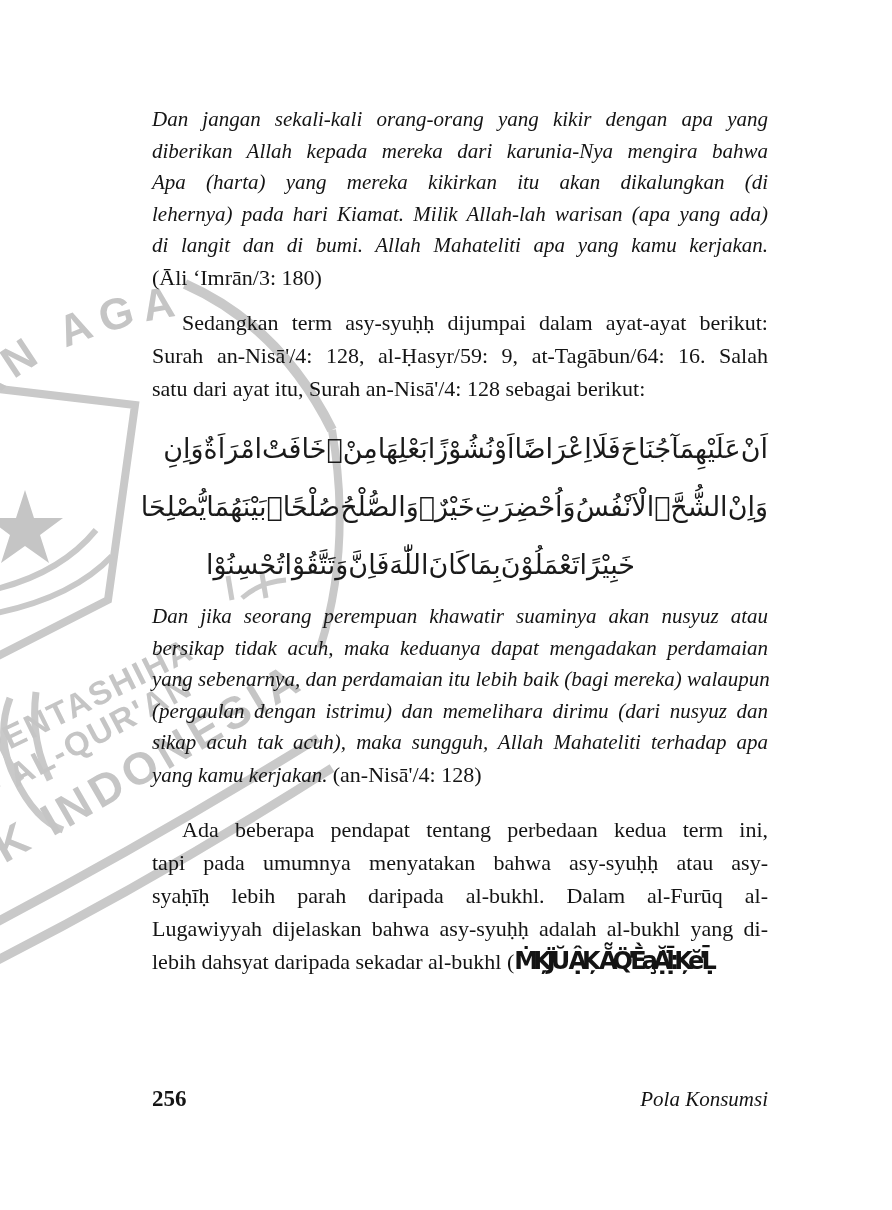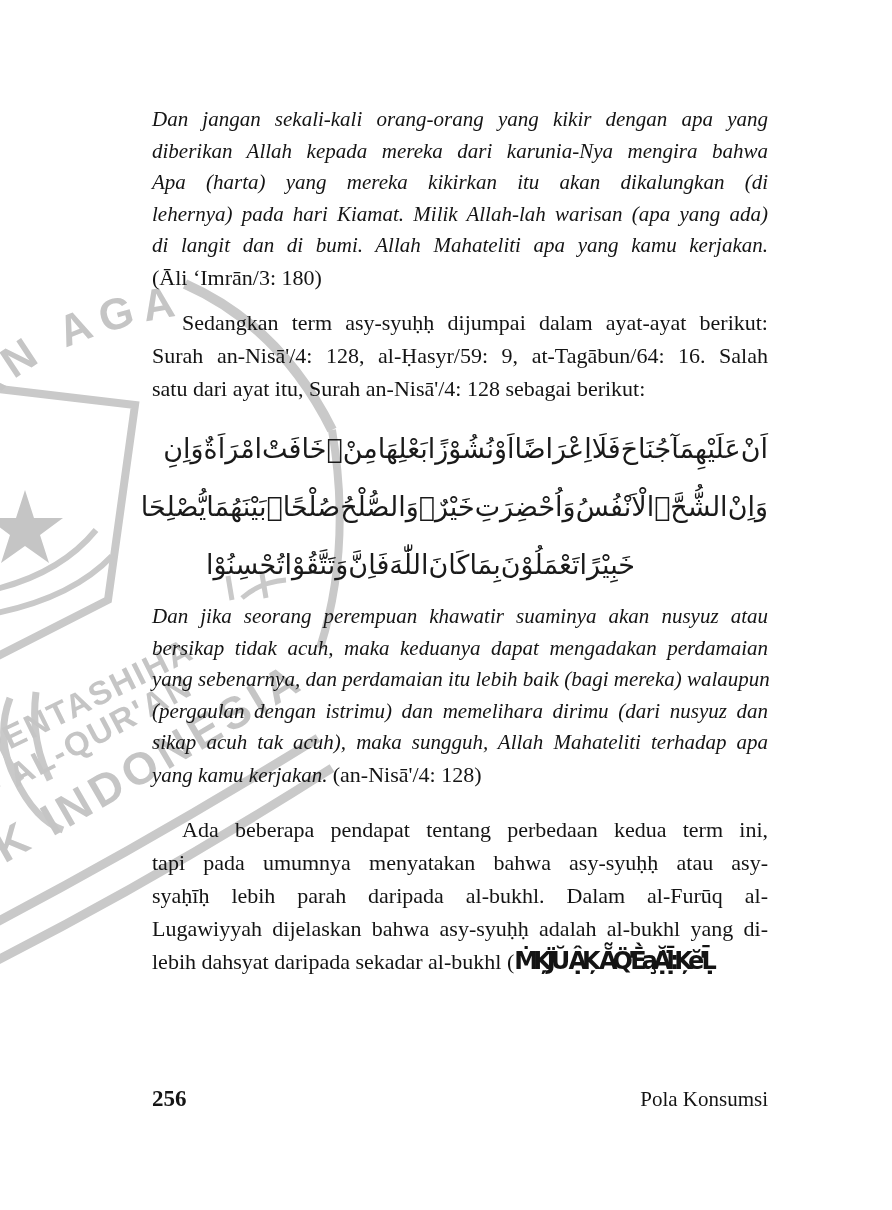--- a/index.html
+++ b/index.html
@@ -52,21 +52,21 @@
   .m1{margin-top:12px;}
   .m2{margin-top:14px;}
   .m3{margin-top:8px;}
   .m4{margin-top:22px;}
   
   .footer{
     position:absolute;left:152px;right:124px;top:1086px;z-index:1;
     display:flex;justify-content:space-between;align-items:baseline;
   }
   .page-number{font-size:23px;font-weight:bold;}
-  .running-title{font-size:21px;}
+  .running-title{font-style:italic;font-size:21px;}
 </style>
 </head>
 <body>
 
 <div class="page">
 
   <svg class="watermark" width="500" height="760" viewBox="0 0 500 760" aria-hidden="true">
     <defs>
       <path id="p-antop" d="M 5 140 Q 65 70 195 48"></path>
       <path id="p-pent" d="M 8 492 Q 110 443 215 390"></path>

